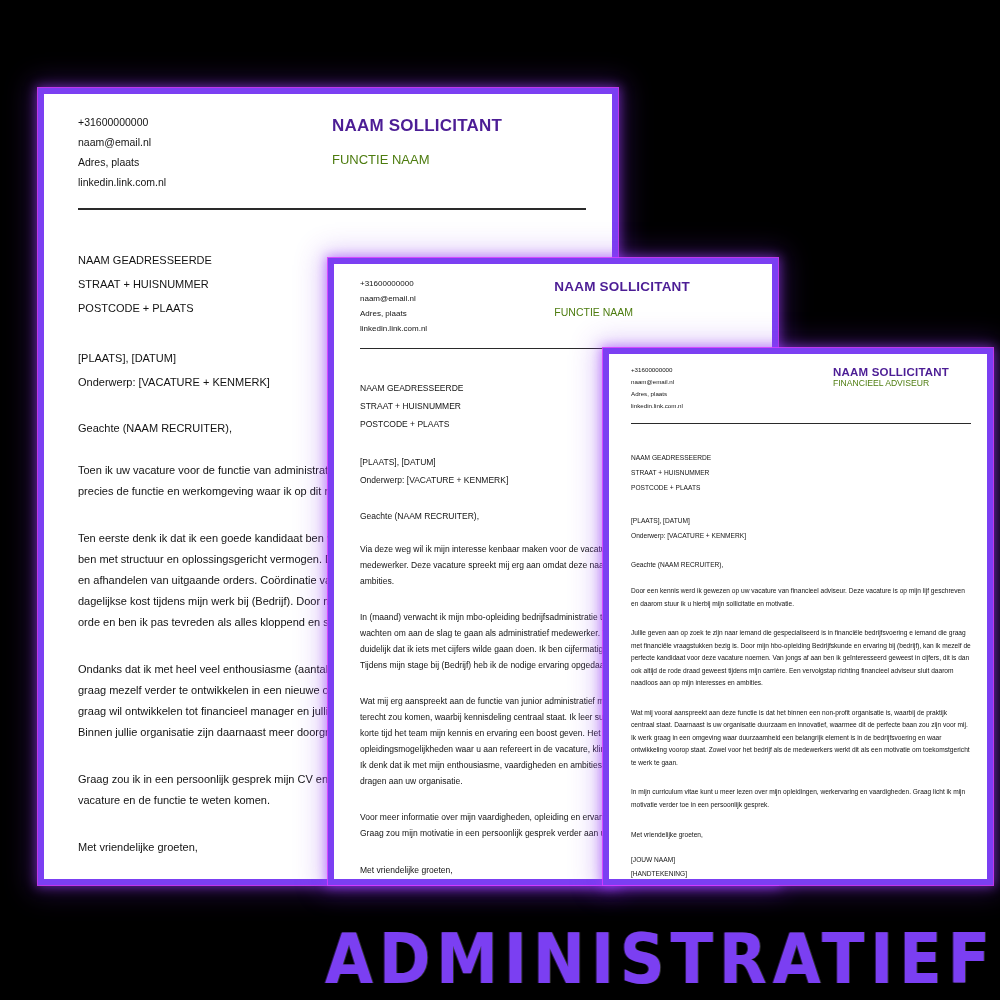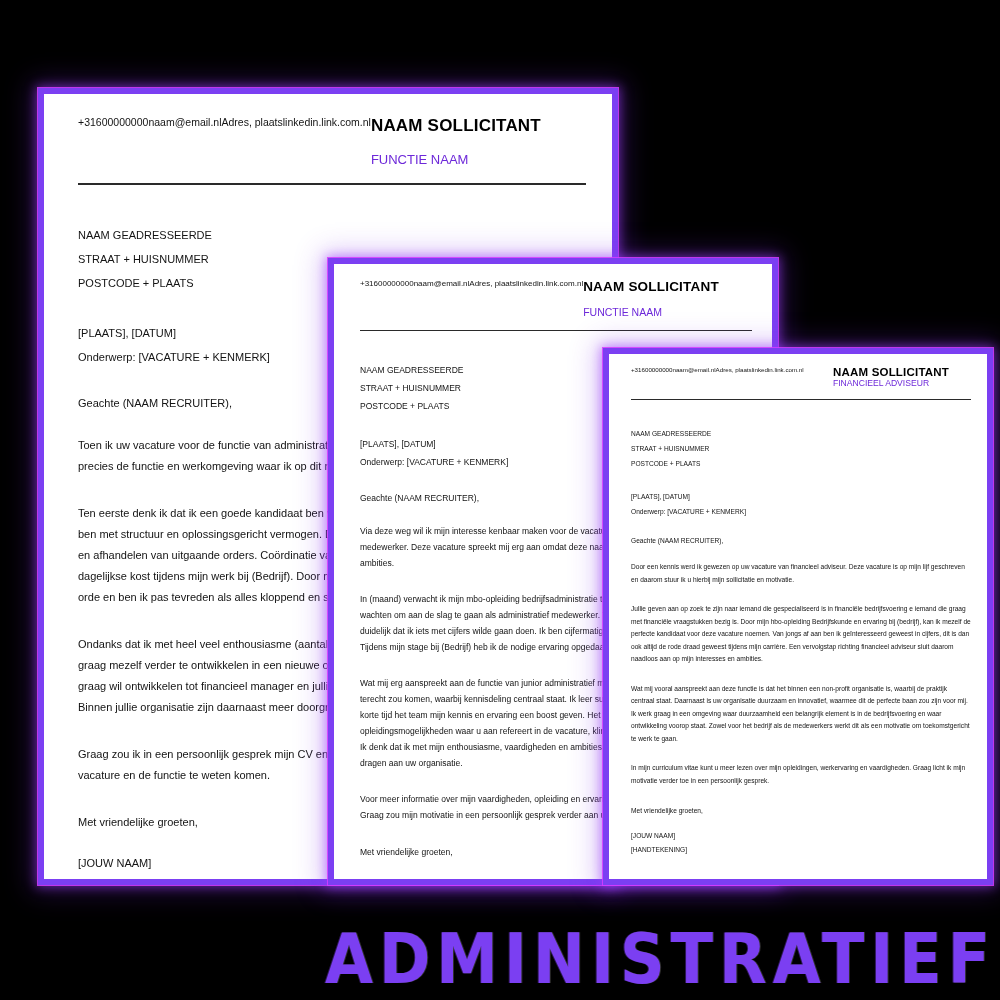--- a/index.html
+++ b/index.html
@@ -34,31 +34,31 @@
     background: #ffffff;
     overflow: hidden;
   }
 
   
   .doc-header {
     display: flex;
     align-items: flex-start;
     justify-content: space-between;
   }
-  .contact-col { display: flex; flex-direction: row; }
+  .contact-col { display: flex; flex-direction: column; }
   .contact-line { color: #141414; white-space: nowrap; }
   .title-col { text-align: left; }
   .applicant-name {
     font-weight: 700;
-    color: #000000;
+    color: #4c1d95;
     letter-spacing: .2px;
     white-space: nowrap;
   }
   .job-title {
-    color: #6d28d9;
+    color: #4d7c0f;
     white-space: nowrap;
   }
   .divider {
     background: #2a2a2a;
     width: 100%;
   }
 
   
   .addr-block, .meta-block, .salutation, .para, .closing, .sign-block {
     color: #131313;

